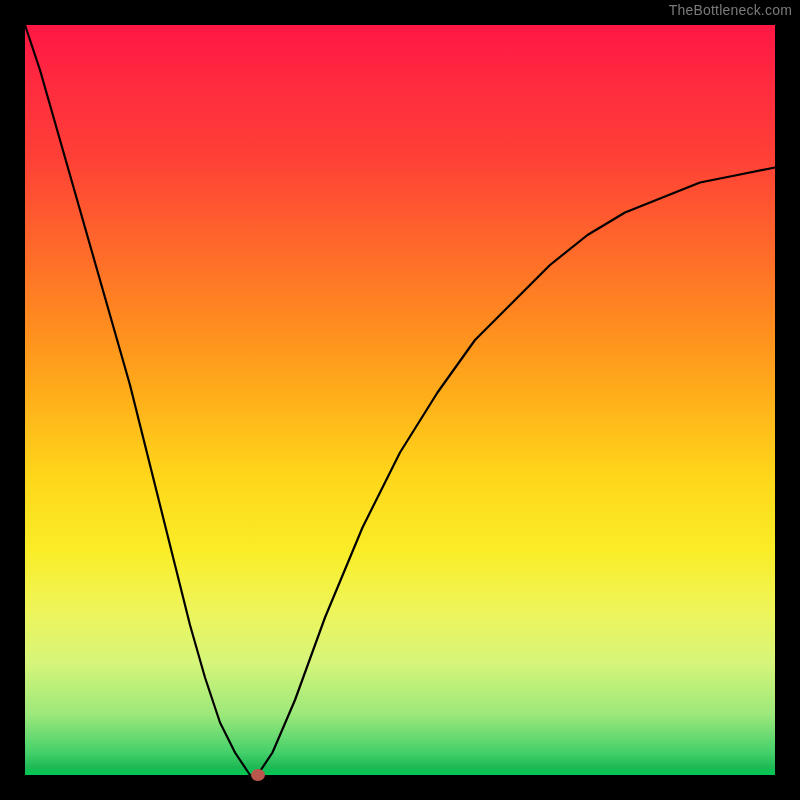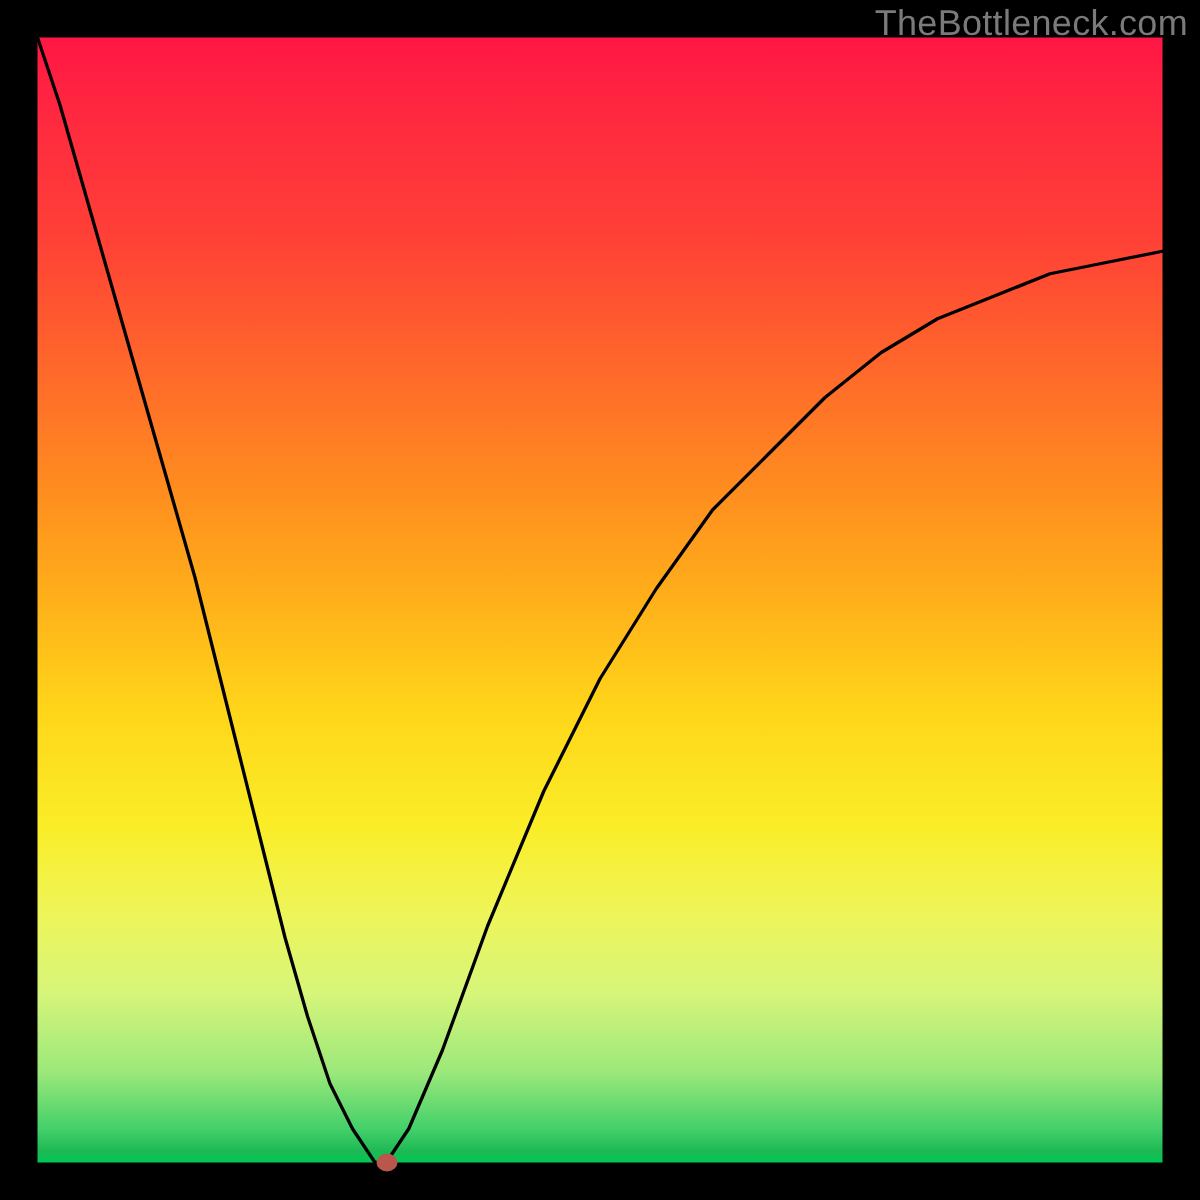--- a/index.html
+++ b/index.html
@@ -40,21 +40,21 @@
       #44d06a 97%,
       #1db954 99%,
       #00c853 100%
     );
   }
   .watermark {
     position: absolute;
     top: 2px;
     right: 8px;
     font-family: Arial, Helvetica, sans-serif;
-    font-size: 24px;
+    font-size: 14px;
     color: #7a7a7a;
     letter-spacing: 0.2px;
     user-select: none;
   }
   svg.curve {
     position: absolute;
     left: 0;
     top: 0;
     width: 750px;
     height: 750px;

